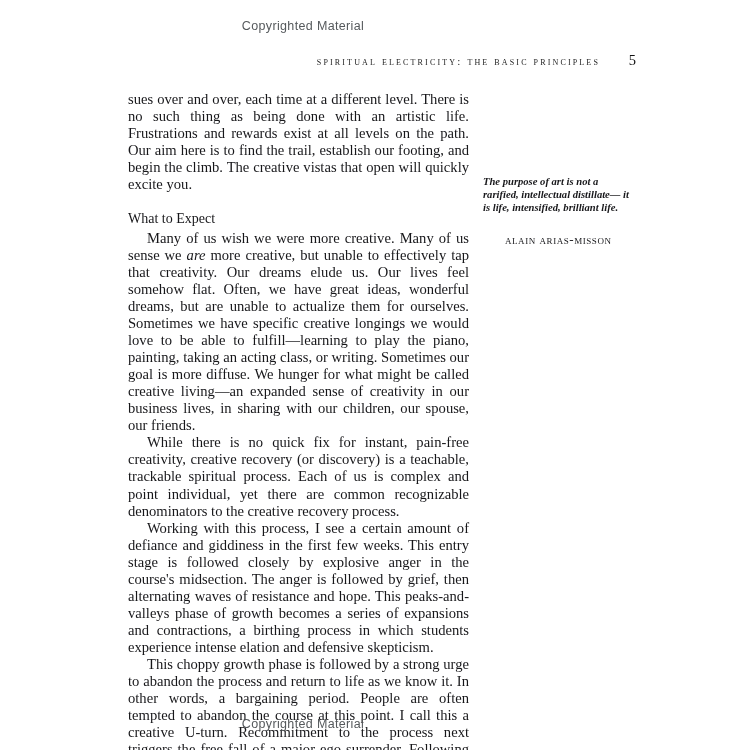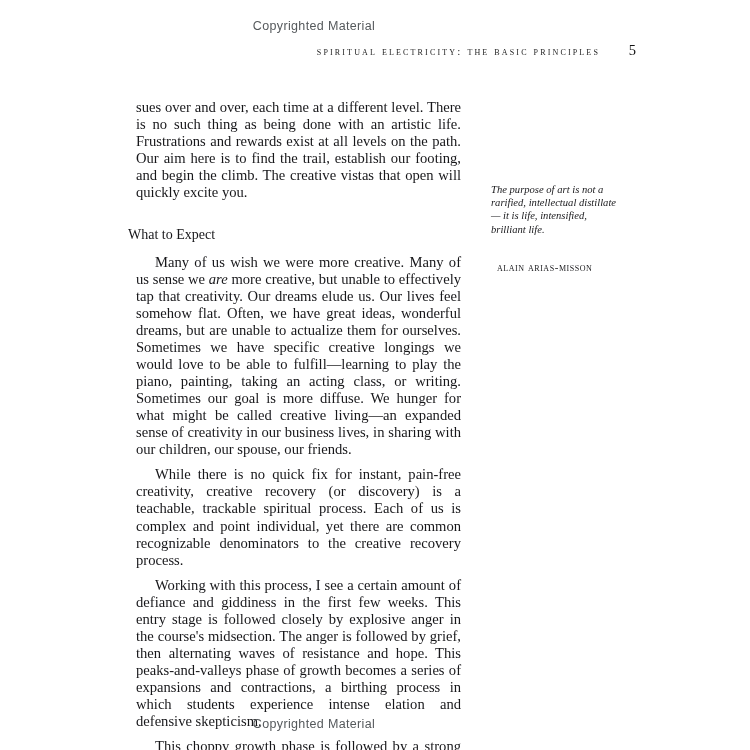--- a/index.html
+++ b/index.html
@@ -13,36 +13,36 @@
     height: 750px;
     background: #ffffff;
     overflow: hidden;
     font-family: "Liberation Serif", "DejaVu Serif", serif;
     color: #1a1a1a;
   }
 
   
   .watermark {
     position: absolute;
-    left: 11px;
+    left: 0;
     width: 606px;
     text-align: center;
     font-family: "Liberation Sans", "DejaVu Sans", sans-serif;
     font-size: 12.5px;
     letter-spacing: 0.35px;
     color: #55595c;
     white-space: nowrap;
   }
   .watermark-top { top: 19px; }
   .watermark-bottom { top: 717px; }
 
   
   .running-head {
     position: absolute;
-    top: 42px;
+    top: 52px;
     left: 128px;
     width: 508px;
     height: 18px;
     display: flex;
     align-items: baseline;
     justify-content: flex-end;
   }
   .running-head-title {
     font-family: "Liberation Serif", "DejaVu Serif", serif;
     font-size: 11.2px;
@@ -62,21 +62,21 @@
   }
 
   
   .textblock {
     position: absolute;
     top: 91px;
     left: 128px;
     width: 341px;
   }
   .para {
-    margin: 8px;
+    margin: 0;
     font-size: 14.6px;
     line-height: 17.05px;
     text-align: justify;
     text-justify: inter-word;
     hyphens: manual;
     color: #17171a;
   }
   .para.indent { text-indent: 19px; }
   .para em { }
 
@@ -92,32 +92,33 @@
   }
 
   
   .margin-note {
     position: absolute;
     top: 168px;
     left: 476px;
     width: 160px;
   }
   .margin-quote {
-    margin: 15px;
+    margin: 7px;
     font-size: 10.6px;
     line-height: 13.2px;
     font-style: italic;
     text-align: left;
     color: #18181b;
+    font-weight: bold;
   }
   .margin-attrib {
-    margin: 0;
+    margin: 8px;
     padding-top: 10px;
     padding-left: 21px;
-    font-size: 11px;
+    font-size: 13px;
     line-height: 13px;
     font-variant: small-caps;
     text-transform: lowercase;
     letter-spacing: 0.55px;
     color: #18181b;
   }
 </style>
 </head>
 <body>
 

